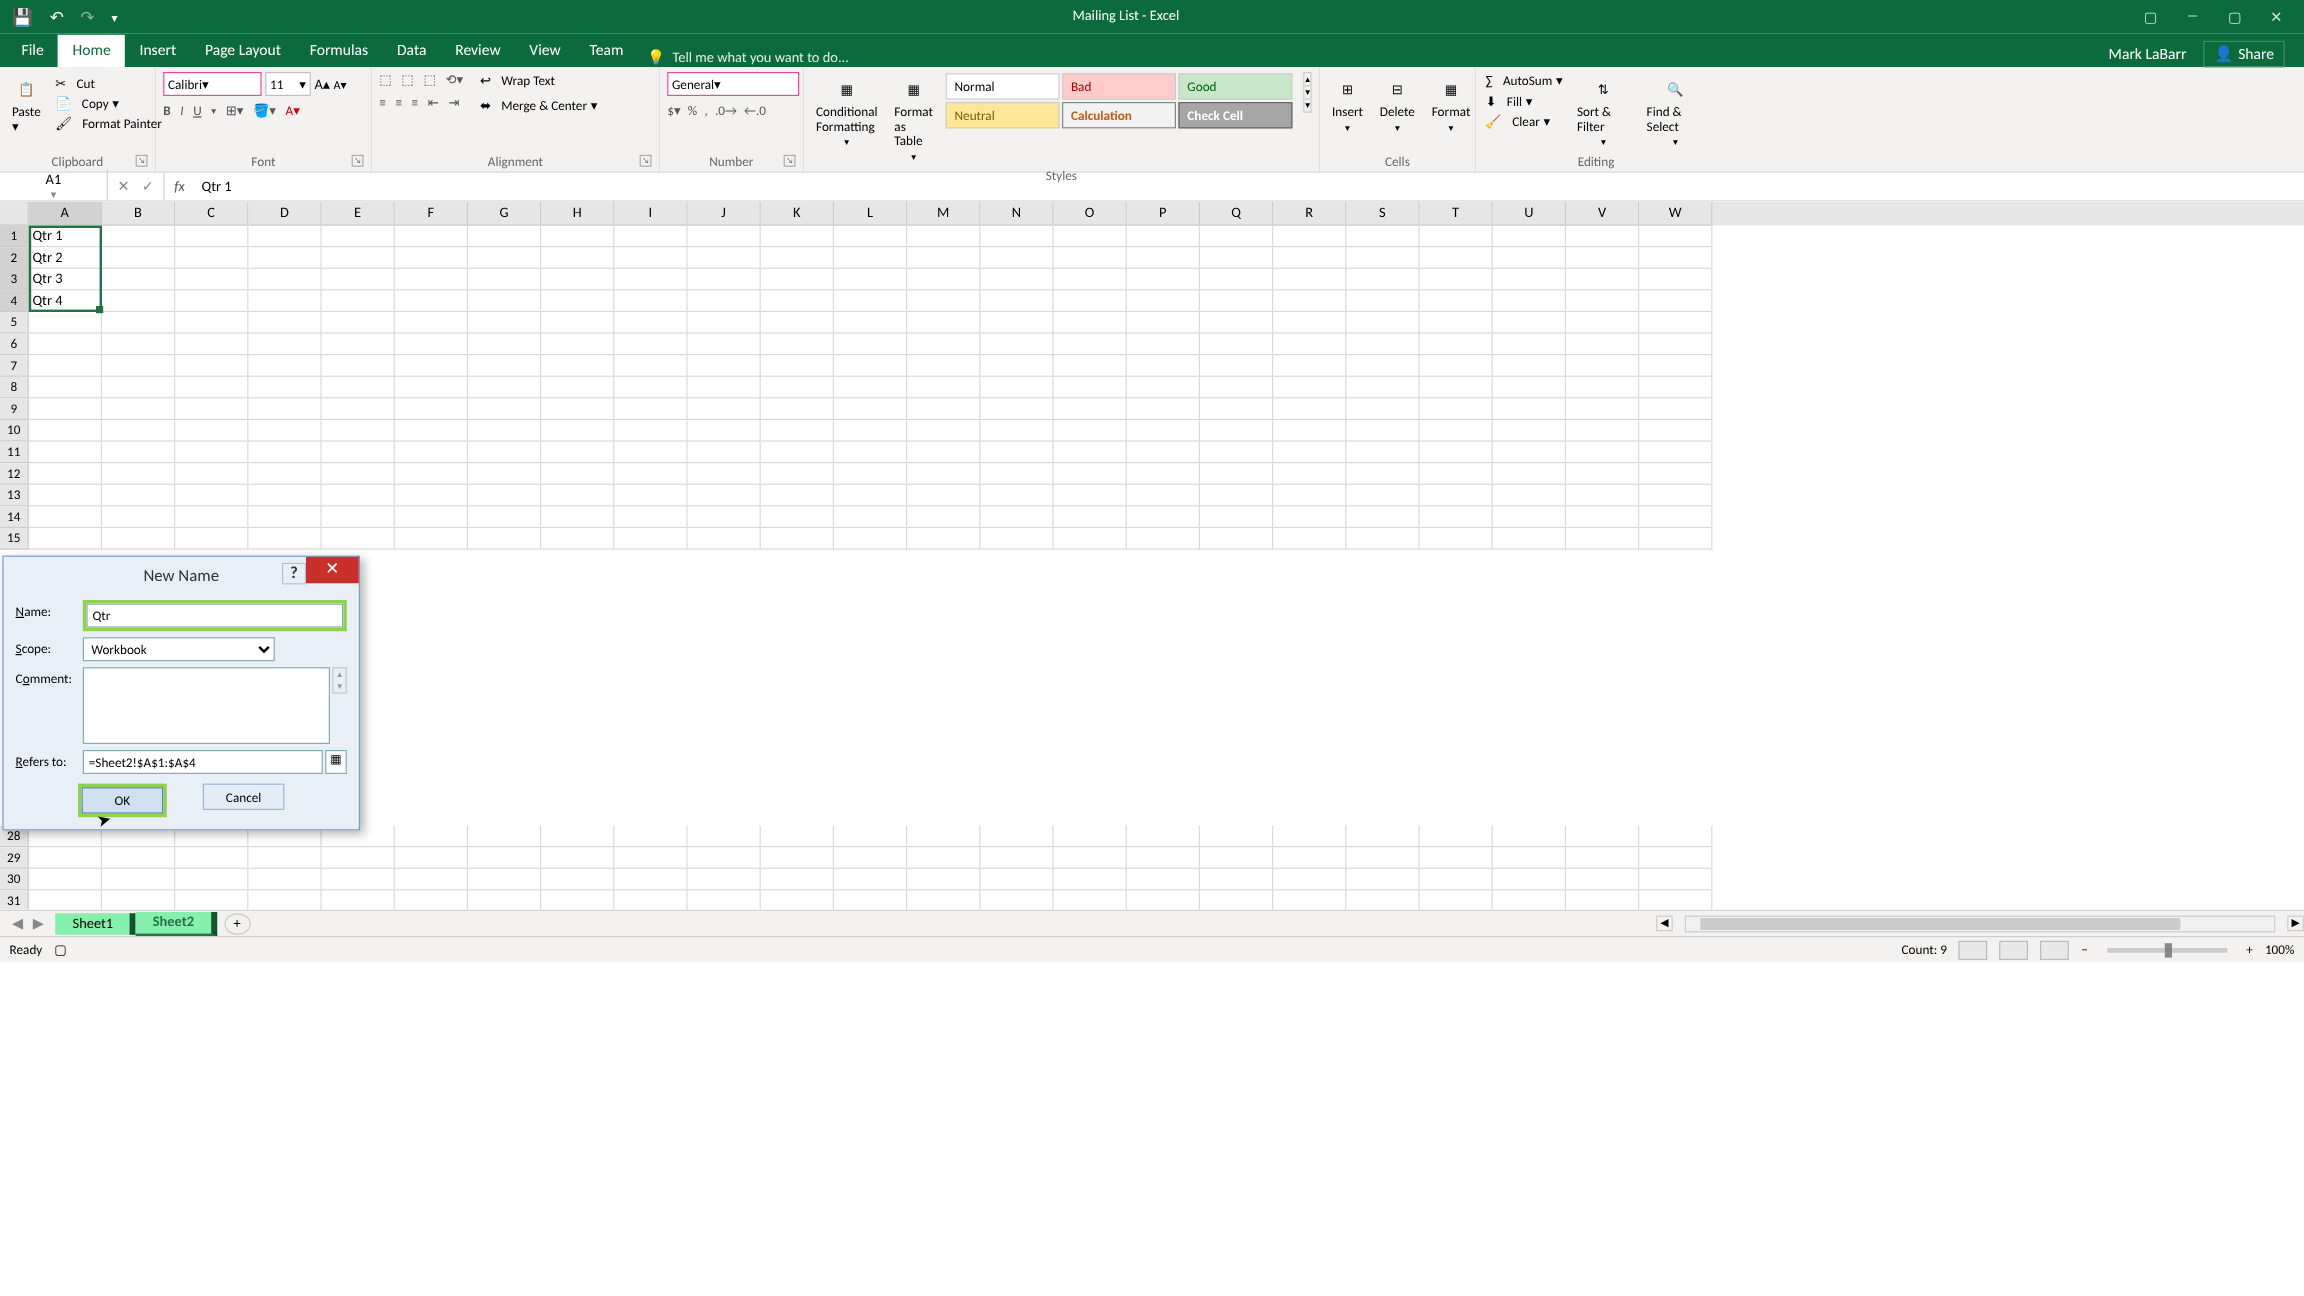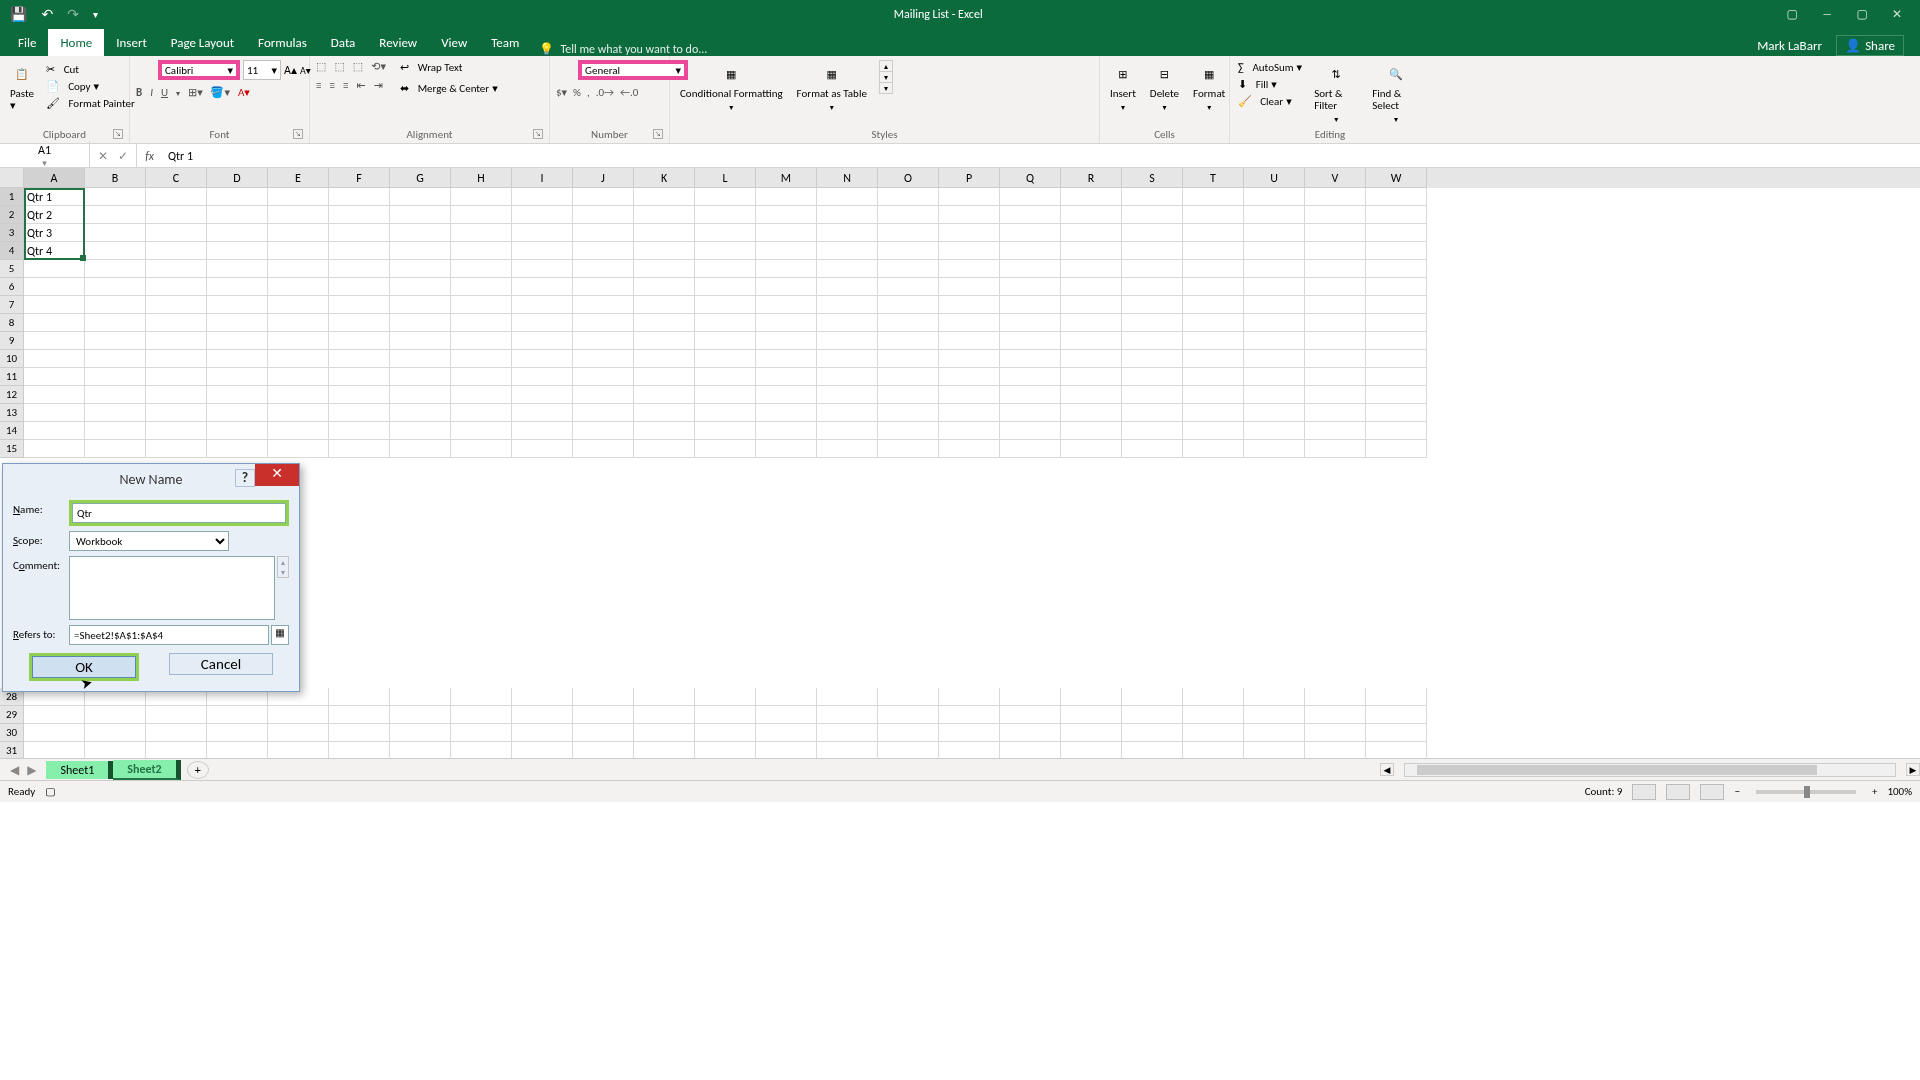--- a/index.html
+++ b/index.html
@@ -35,21 +35,21 @@
 .small-row { display: flex; align-items: center; gap: 3px; padding: 1px 2px; font-size: 11px; white-space: nowrap; }
 
 .style-box { width: 95px; height: 22px; border: 1px solid #ccc; font-size: 11px; display: flex; align-items: center; padding: 0 6px; margin: 1px; }
 .style-normal { background: #fff; }
 .style-bad { background: #fcc; color: #a00; }
 .style-good { background: #c8e6c9; color: #060; }
 .style-neutral { background: #ffe699; color: #7a5c00; }
 .style-calc { background: #f2f2f2; color: #c65911; font-weight: bold; border: 1px solid #888;}
 .style-check { background: #a6a6a6; color: #fff; font-weight: bold; border: 1px solid #666;}
 
-.font-combo { width: 82px; height: 20px; border: 4px solid #ec4899; background: #fff; font-size: 11px; padding: 1px 3px; display: flex; justify-content: space-between; align-items: center; margin-left: 22px; }
+.font-combo { width: 82px; height: 20px; border: 1px solid #ec4899; background: #fff; font-size: 11px; padding: 1px 3px; display: flex; justify-content: flex-start; align-items: center; }
 .size-combo { width: 38px; height: 20px; border: 1px solid #c0c0c0; background: #fff; font-size: 11px; padding: 1px 3px; display: flex; justify-content: space-between; align-items: center; }
 
 
 .formula-bar { height: 24px; border-bottom: 1px solid #d5d5d5; display: flex; align-items: center; font-size: 12px; background: #fff; }
 .name-box { width: 90px; border-right: 1px solid #d5d5d5; padding: 2px 6px; display: flex; justify-content: space-between; align-items: center; flex-direction: column;}
 .fb-controls { padding: 0 8px; display: flex; gap: 10px; color: #888; border-right: 1px solid #d5d5d5; height: 100%; align-items: center; }
 .fx { font-style: italic; padding: 0 8px; color: #555; }
 .formula-input { flex: 1; padding: 2px 6px; }
 
 
@@ -70,21 +70,21 @@
 .dialog-title { height: 30px; display: flex; align-items: center; justify-content: center; font-size: 14px; position: relative; color: #333; }
 .dialog-help { position: absolute; right: 44px; top: 5px; width: 20px; height: 18px; background: #e9eff7; border: 1px solid #aec2de; text-align: center; font-weight: bold; cursor: default; line-height: 16px;}
 .dialog-close { position: absolute; right: 0px; top: 0px; width: 44px; height: 22px; background: #c9302c; color: #fff; text-align: center; font-size: 14px; line-height: 20px; cursor: default; }
 .dialog-body { padding: 6px 10px 10px; }
 .dlg-row { display: flex; align-items: flex-start; margin-bottom: 5px; gap: 2px; }
 .dlg-label { width: 54px; text-align: left; padding-top: 3px;}
 .dlg-input { flex: 1; border: 1px solid #8aa; background: #fff; padding: 2px 4px; height: 20px; font-size: 11px;}
 .dlg-select { width: 160px; border: 1px solid #8aa; background: #fff; padding: 1px 2px; height: 20px; font-size: 11px;}
 .dlg-textarea { flex: 1; height: 64px; border: 1px solid #8aa; background: #fff; resize: none; font-size: 11px;}
 .dlg-buttons { display: flex; justify-content: center; gap: 30px; margin-top: 8px; }
-.dlg-btn { width: 104px; height: 22px; border: 1px solid #9db6d6; background: #e4ecf5; cursor: default; font-size: 15px;}
+.dlg-btn { width: 68px; height: 22px; border: 1px solid #9db6d6; background: #e4ecf5; cursor: default; font-size: 11px;}
 .dlg-btn.ok { border: 1px solid #5b87b5; background: #cfe0f0;}
 .highlight-frame { border: 3px solid #92d050; padding: 0; }
 .highlight-frame-btn { border: 3px solid #92d050; display: inline-block; }
 .cursor-arrow { position: absolute; font-size: 14px; color: #000; pointer-events: none; left: 166px; top: 212px; transform: rotate(-15deg);}
 
 
 .sheet-tabs-bar { height: 22px; border-top: 1px solid #ccc; display: flex; align-items: center; font-size: 12px; background: #f3f2f1; }
 .sheet-nav { padding: 0 10px; color: #888; display: flex; gap: 8px;}
 .sheet-tab { padding: 2px 14px; border-right: 5px solid #14532d; background: #86efac; cursor: default; }
 .sheet-tab.active { border-bottom: 2px solid #217346; font-weight: bold; color: #217346; }
@@ -232,20 +232,32 @@
     <div class="group-content">
       <div class="big-btn">
         <div class="icon">▦</div>
         <div class="label">Conditional Formatting</div>
           <div style="font-size:8px">▾</div>
       </div>
       <div class="big-btn">
         <div class="icon">▦</div>
         <div class="label">Format as Table</div>
           <div style="font-size:8px">▾</div>
+      </div>
+      <div style="display:flex;flex-direction:column">
+        <div style="display:flex">
+          <div class="style-box style-normal">Normal</div>
+          <div class="style-box style-bad">Bad</div>
+          <div class="style-box style-good">Good</div>
+        </div>
+        <div style="display:flex">
+          <div class="style-box style-neutral">Neutral</div>
+          <div class="style-box style-calc">Calculation</div>
+          <div class="style-box style-check">Check Cell</div>
+        </div>
       </div>
       <div style="display:flex;flex-direction:column;width:14px;border:1px solid #ccc;margin-left:2px">
         <div style="text-align:center;font-size:8px;border-bottom:1px solid #ccc">▴</div>
         <div style="text-align:center;font-size:8px;border-bottom:1px solid #ccc">▾</div>
         <div style="text-align:center;font-size:8px">▾</div>
       </div>
     </div>
     <div class="group-label"><span>Styles</span></div>
   </div>
 

